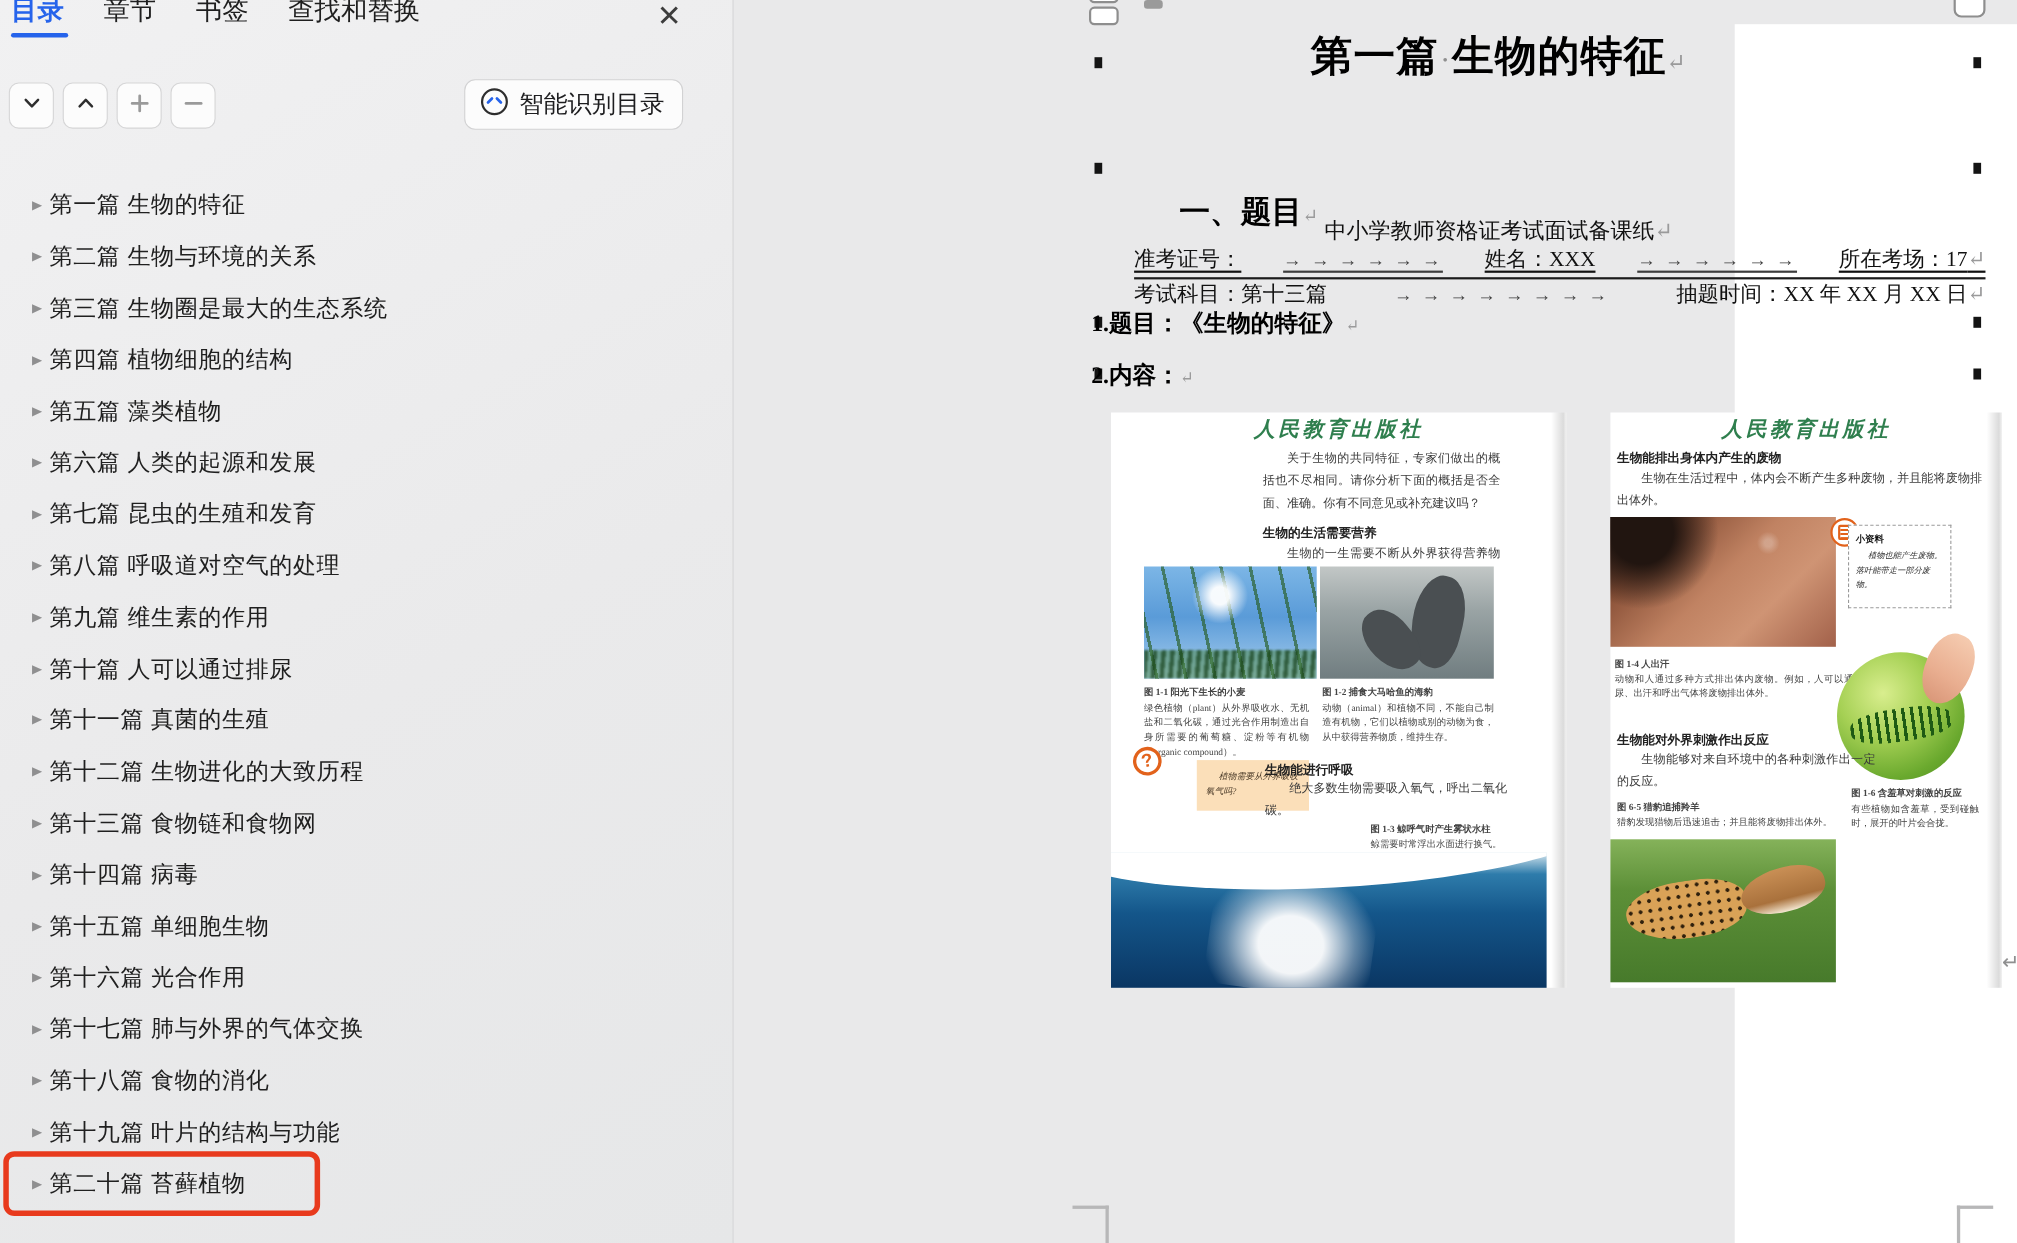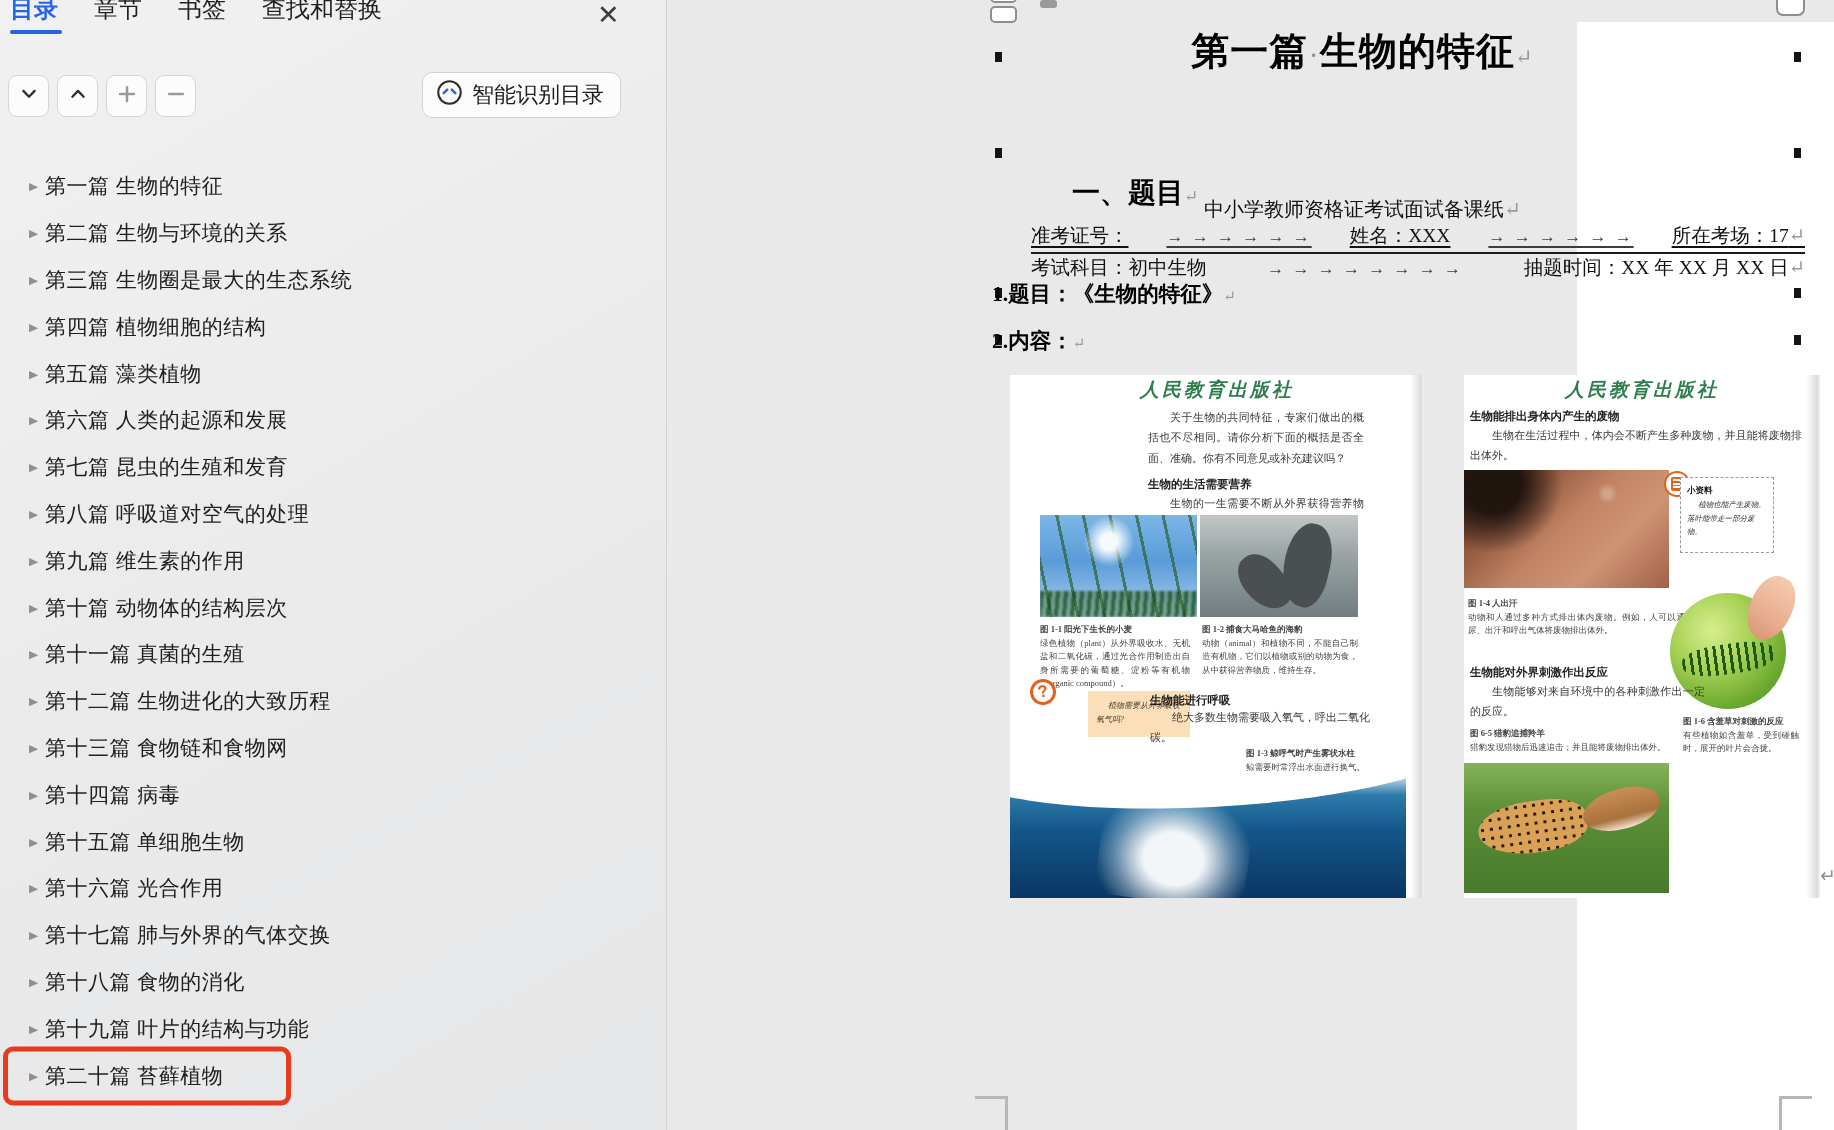--- a/index.html
+++ b/index.html
@@ -233,21 +233,21 @@
       <div class="toc-item">
         <span class="tri">▶</span>
         <span class="toc-label">第八篇 呼吸道对空气的处理</span>
       </div>
       <div class="toc-item">
         <span class="tri">▶</span>
         <span class="toc-label">第九篇 维生素的作用</span>
       </div>
       <div class="toc-item">
         <span class="tri">▶</span>
-        <span class="toc-label">第十篇 动物体的结构层次</span>
+        <span class="toc-label">第十篇 人可以通过排尿</span>
       </div>
       <div class="toc-item">
         <span class="tri">▶</span>
         <span class="toc-label">第十一篇 真菌的生殖</span>
       </div>
       <div class="toc-item">
         <span class="tri">▶</span>
         <span class="toc-label">第十二篇 生物进化的大致历程</span>
       </div>
       <div class="toc-item">
@@ -320,21 +320,21 @@
 
 <div class="form-row row1 serif">
   <span class="u">准考证号：</span>
   <span class="arrows u">→ → → → → →</span>
   <span class="u">姓名：XXX</span>
   <span class="arrows u">→ → → → → →</span>
   <span class="u"><span>所在考场：17</span><span class="ret">↵</span></span>
 </div>
 
 <div class="form-row row2 serif">
-  <span>考试科目：初中生物</span>
+  <span>考试科目：第十三篇</span>
   <span class="arrows">→ → → → → → → →</span>
   <span><span>抽题时间：XX 年 XX 月 XX 日</span><span class="ret">↵</span></span>
 </div>
 
 <div class="q-line q1 serif">
   <span>1.题目：《生物的特征》</span><span class="ret">↵</span>
 </div>
 <div class="q-line q2 serif">
   <span>2.内容：</span><span class="ret">↵</span>
 </div>

